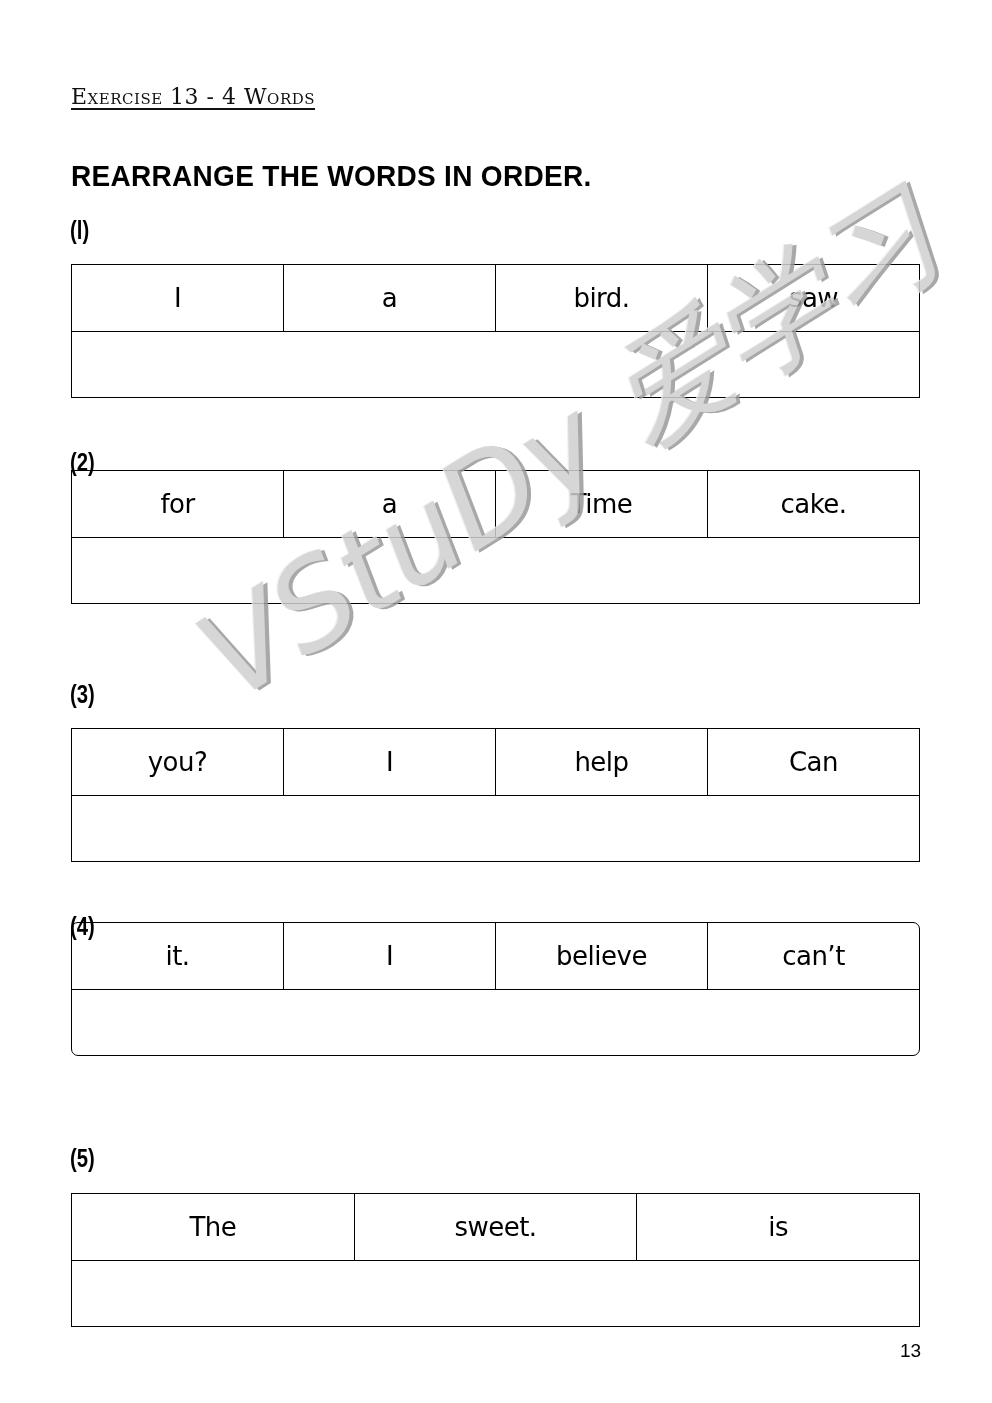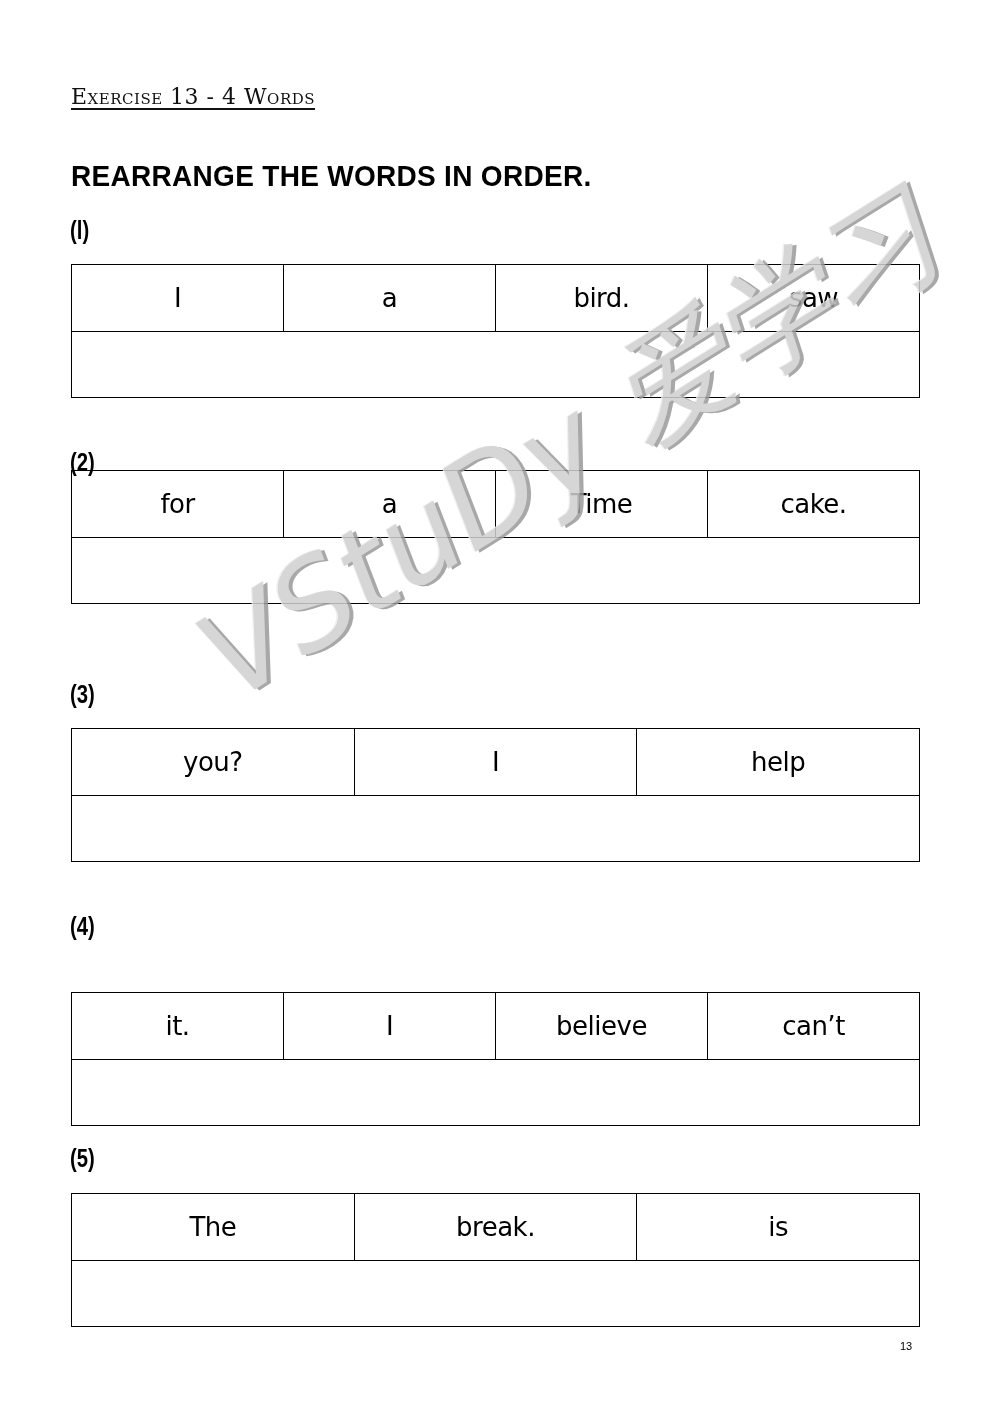--- a/index.html
+++ b/index.html
@@ -27,21 +27,21 @@
     .word-row { display: flex; height: 66px; border-bottom: 1.5px solid #000; }
     .word-cell {
       flex: 1; display: flex; align-items: center; justify-content: center;
       font-family: "DejaVu Sans", sans-serif; font-size: 26px; letter-spacing: -0.5px;
       border-right: 1px solid #000;
     }
     .word-cell:last-child { border-right: none; }
     .answer-row { height: 65px; }
     .page-number {
       position: absolute; left: 900px; top: 1340px;
-      font-family: "Liberation Sans", sans-serif; font-size: 11px;
+      font-family: "Liberation Sans", sans-serif; font-size: 19px;
     }
     .watermark {
       position: absolute; left: 170px; top: 600px; pointer-events: none;
       font-family: "DejaVu Sans", sans-serif; font-size: 120px; font-style: italic;
       color: #d0d0d0; transform: rotate(-32deg); transform-origin: left top;
       text-shadow: 3px 3px 0 #9a9a9a, -1px -1px 0 #eeeeee; opacity: 0.85; white-space: nowrap;
     }
   </style>
 </head>
 <body>
@@ -70,39 +70,40 @@
   </div>
   <div class="answer-row"></div>
 </div>
 
 <div class="q-label" style="top:679px;">(3)</div>
 <div class="q-table" style="top:728px;text-align:right;">
   <div class="word-row">
     <div class="word-cell">you?</div>
     <div class="word-cell">I</div>
     <div class="word-cell">help</div>
+    <div class="word-cell">Can</div>
   </div>
   <div class="answer-row"></div>
 </div>
 
 <div class="q-label" style="top:911px;">(4)</div>
-<div class="q-table" style="top:992px;">
+<div class="q-table" style="top:922px;border-radius:7px;">
   <div class="word-row">
     <div class="word-cell">it.</div>
     <div class="word-cell">I</div>
     <div class="word-cell">believe</div>
     <div class="word-cell">can’t</div>
   </div>
   <div class="answer-row"></div>
 </div>
 
 <div class="q-label" style="top:1143px;">(5)</div>
 <div class="q-table" style="top:1193px;">
   <div class="word-row">
     <div class="word-cell">The</div>
-    <div class="word-cell">break.</div>
+    <div class="word-cell">sweet.</div>
     <div class="word-cell">is</div>
   </div>
   <div class="answer-row"></div>
 </div>
 
 <div class="watermark">VStuDy 爱学习</div>
 <div class="page-number">13</div>
 
 </body></html>

